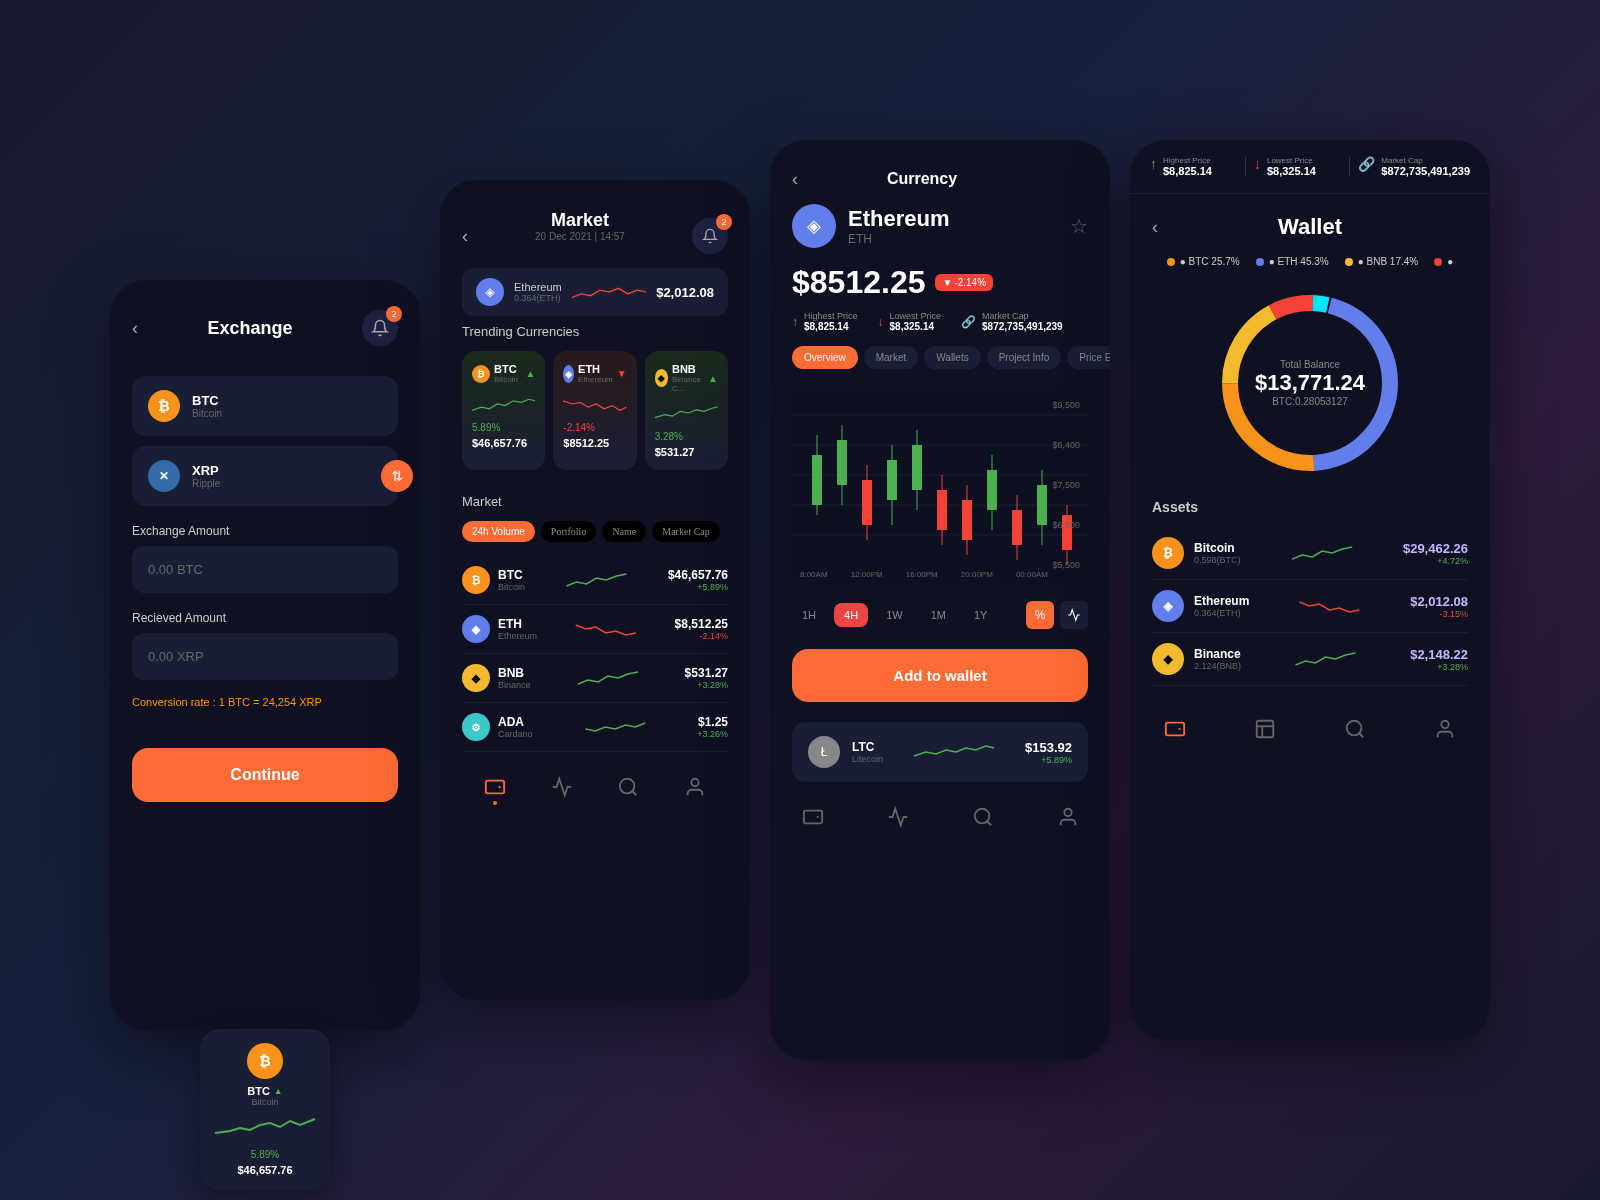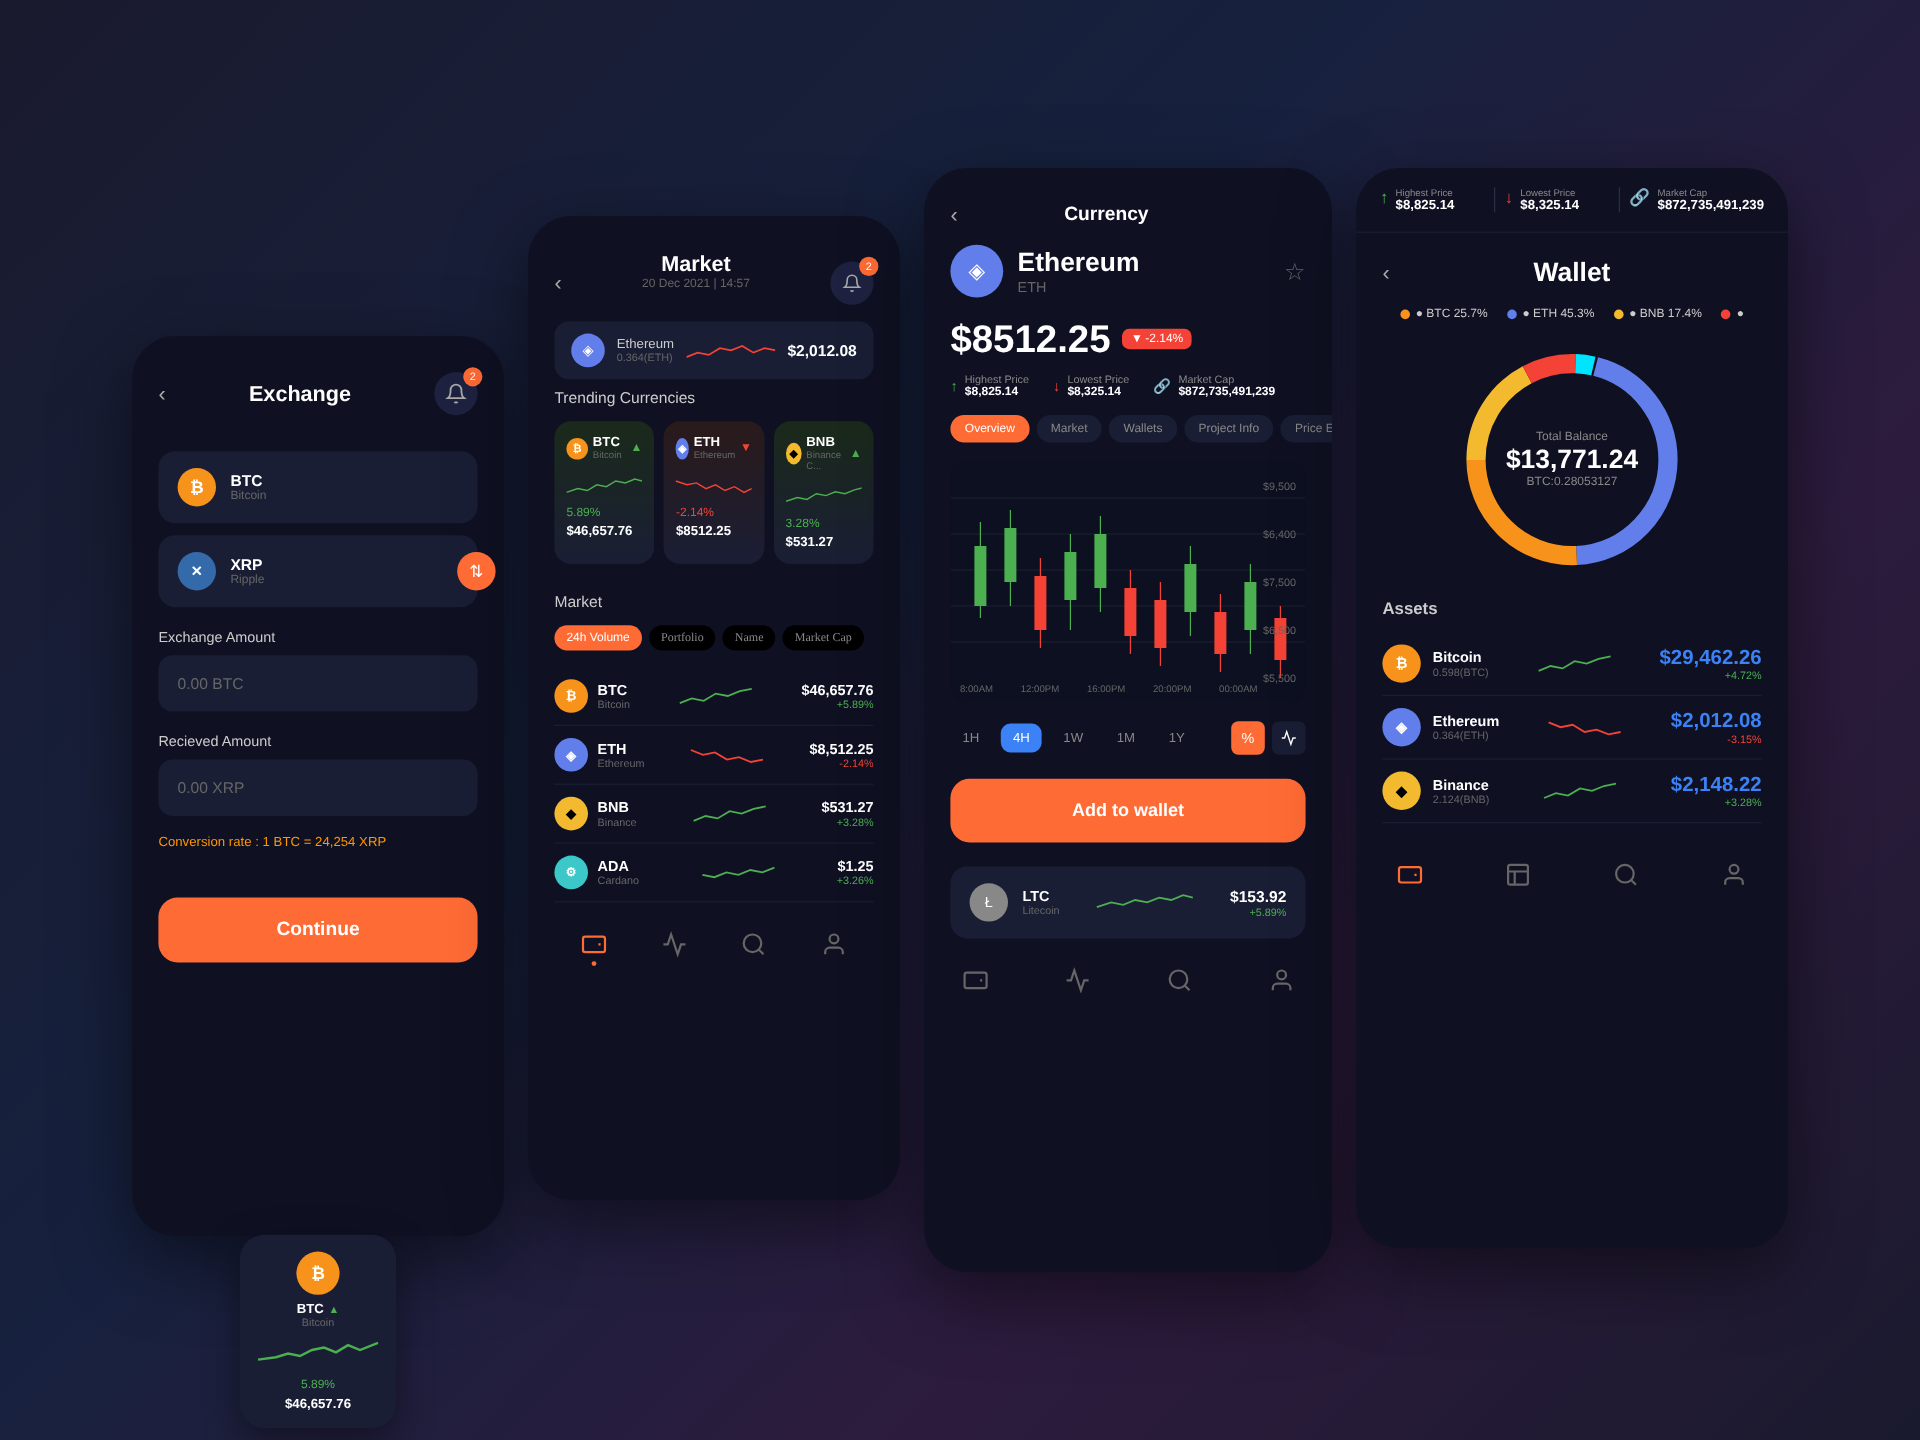--- a/index.html
+++ b/index.html
@@ -433,21 +433,21 @@
 
     .time-btn {
       padding: 6px 10px;
       border-radius: 8px;
       font-size: 11px;
       cursor: pointer;
       color: #888;
       background: transparent;
     }
 
-    .time-btn.active { background: #3b82f6; color: #fff; text-align: right; }
+    .time-btn.active { background: #ef4444; color: #fff; text-align: right; }
 
     .time-btn-icon {
       width: 28px;
       height: 28px;
       background: #ff6b35;
       border-radius: 6px;
       display: flex;
       align-items: center;
       justify-content: center;
       color: #fff;
@@ -597,21 +597,21 @@
 
     .asset-icon { width: 32px; height: 32px; border-radius: 50%; display: flex; align-items: center; justify-content: center; font-size: 12px; font-weight: bold; color: #fff; flex-shrink: 0; margin-right: 10px; }
     .asset-icon.btc { background: #f7931a; }
     .asset-icon.eth { background: #627eea; }
     .asset-icon.bnb { background: #f3ba2f; color: #000; }
 
     .asset-name { color: #fff; font-size: 12px; font-weight: 600; }
     .asset-sub { color: #666; font-size: 9px; }
     .asset-spark { flex: 1; height: 24px; margin: 0 10px; }
     .asset-price { text-align: right; }
-    .asset-price-val { color: #3b82f6; font-size: 17px; font-weight: 600; }
+    .asset-price-val { color: #c4b5fd; font-size: 13px; font-weight: 600; }
     .asset-price-chg { font-size: 9px; }
     .asset-price-chg.up { color: #4caf50; }
     .asset-price-chg.down { color: #f44336; }
 
     .wallet-bottom-nav {
       display: flex;
       justify-content: space-around;
       padding: 16px 0 12px;
       margin-top: 16px;
     }

